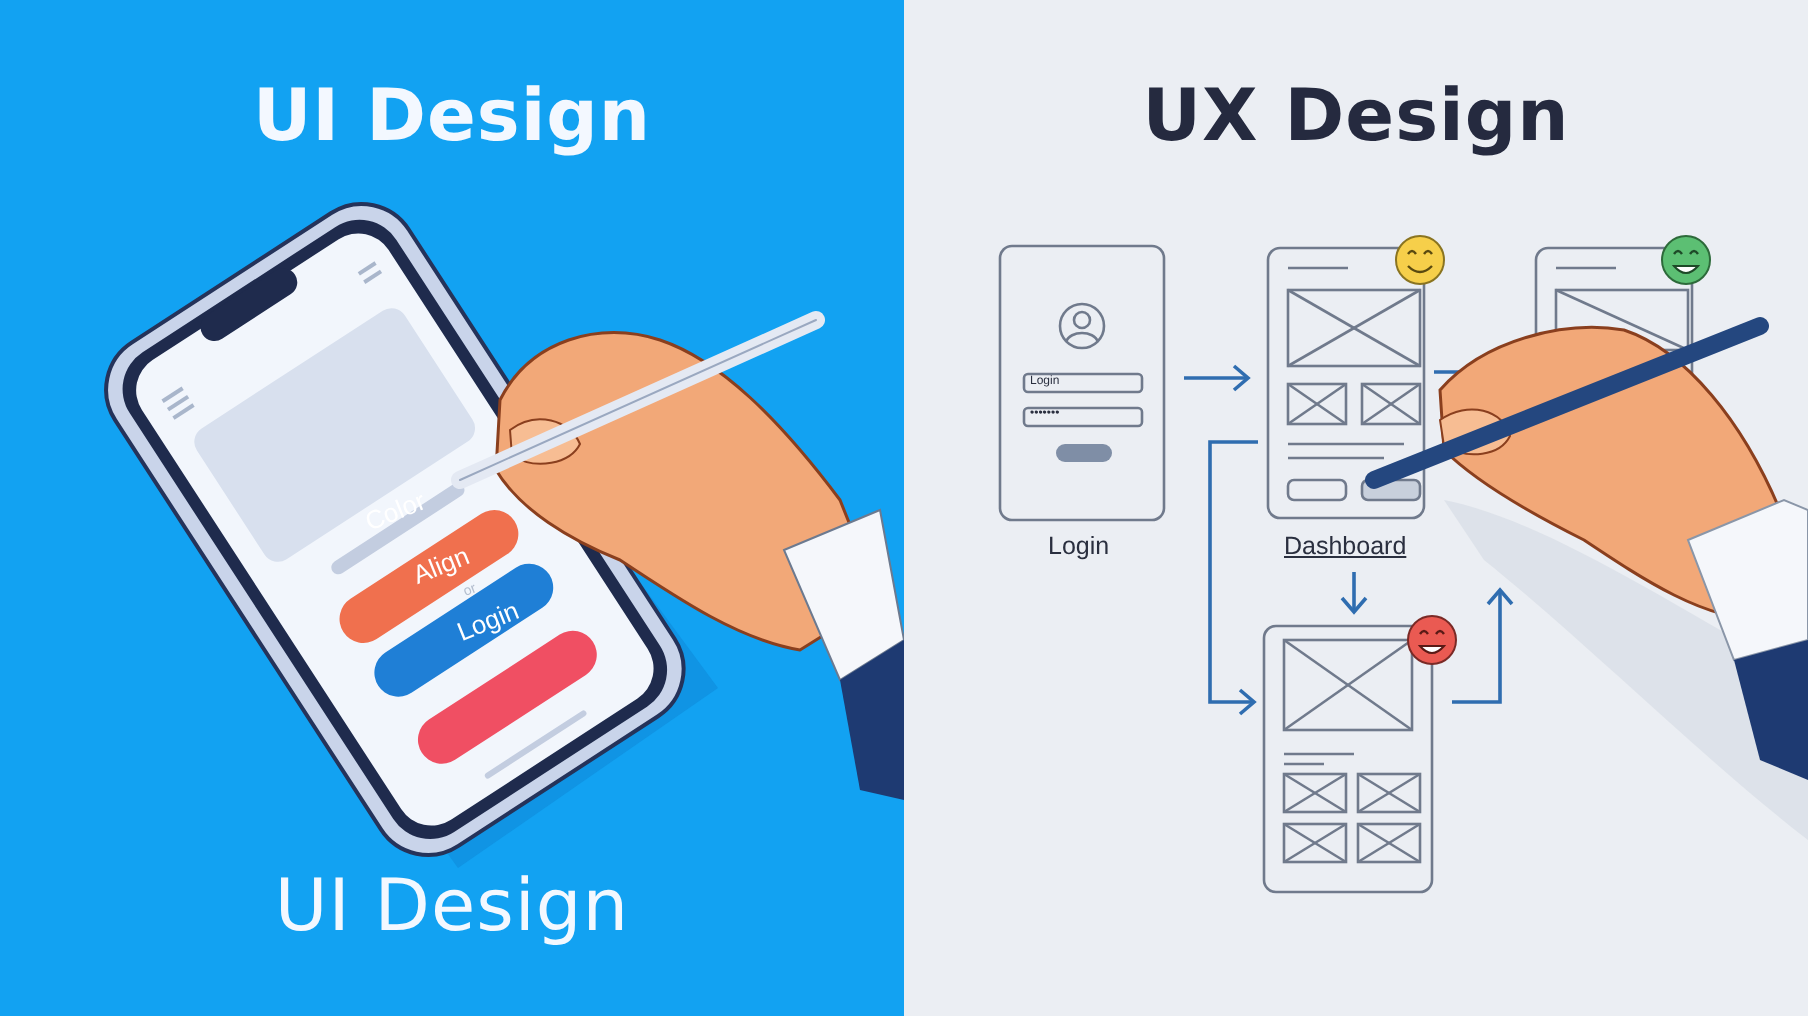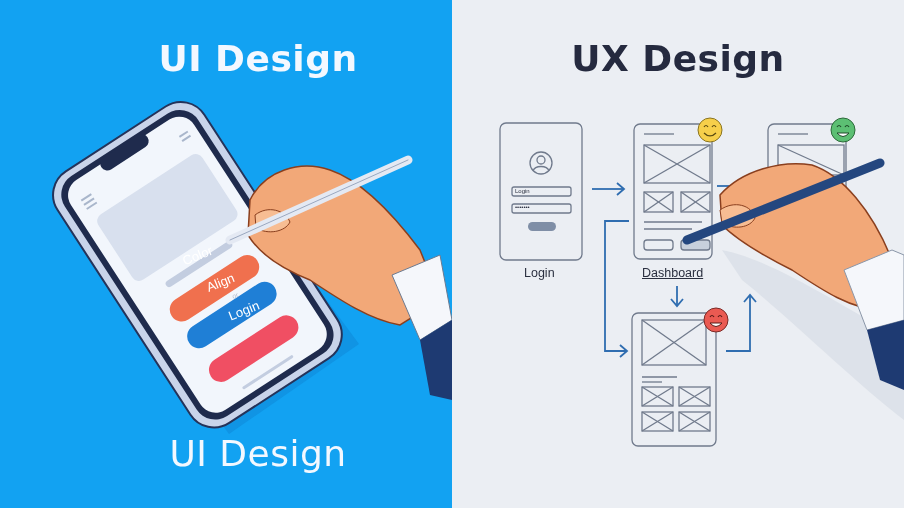--- a/index.html
+++ b/index.html
@@ -1,21 +1,21 @@
 <!DOCTYPE html>
 <html><head>
 <meta charset="utf-8">
 <style>
   html, body { margin:0; padding:0; }
   body { width:904px; height:508px; position:relative; overflow:hidden; font-family:"DejaVu Sans", sans-serif; }
   .panel { position:absolute; top:0; height:508px; overflow:hidden; }
   .left { left:0; width:452px; background:#12a2f2; }
   .right { left:452px; width:452px; background:#ebeef3; }
   .title { position:absolute; font-weight:bold; font-size:36px; letter-spacing:0.5px; text-align:center; }
-  .left .title { color:#f3f8ff;padding-left:32px; }
+  .left .title { color:#f3f8ff; }
   .right .title { color:#252a3f; }
   svg { position:absolute; left:0; top:0; }
   .lbl { position:absolute; font-size:12.5px; color:#2a2f3f; font-family:"Liberation Sans", sans-serif; }
 </style>
 </head>
 <body>
 
 <div class="panel left">
   <div class="title" style="left:0;width:452px;top:38px;">UI Design</div>
 

